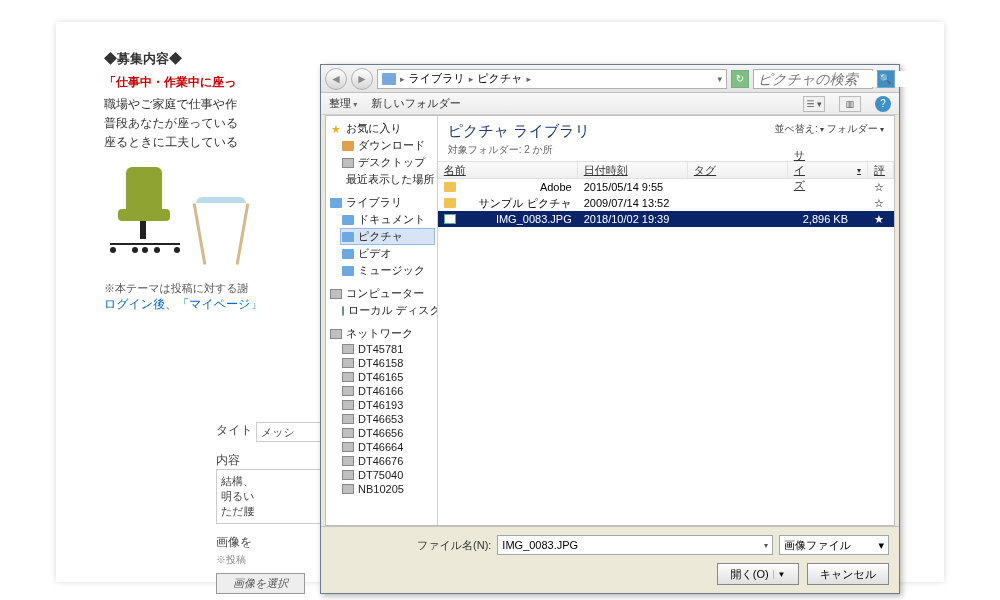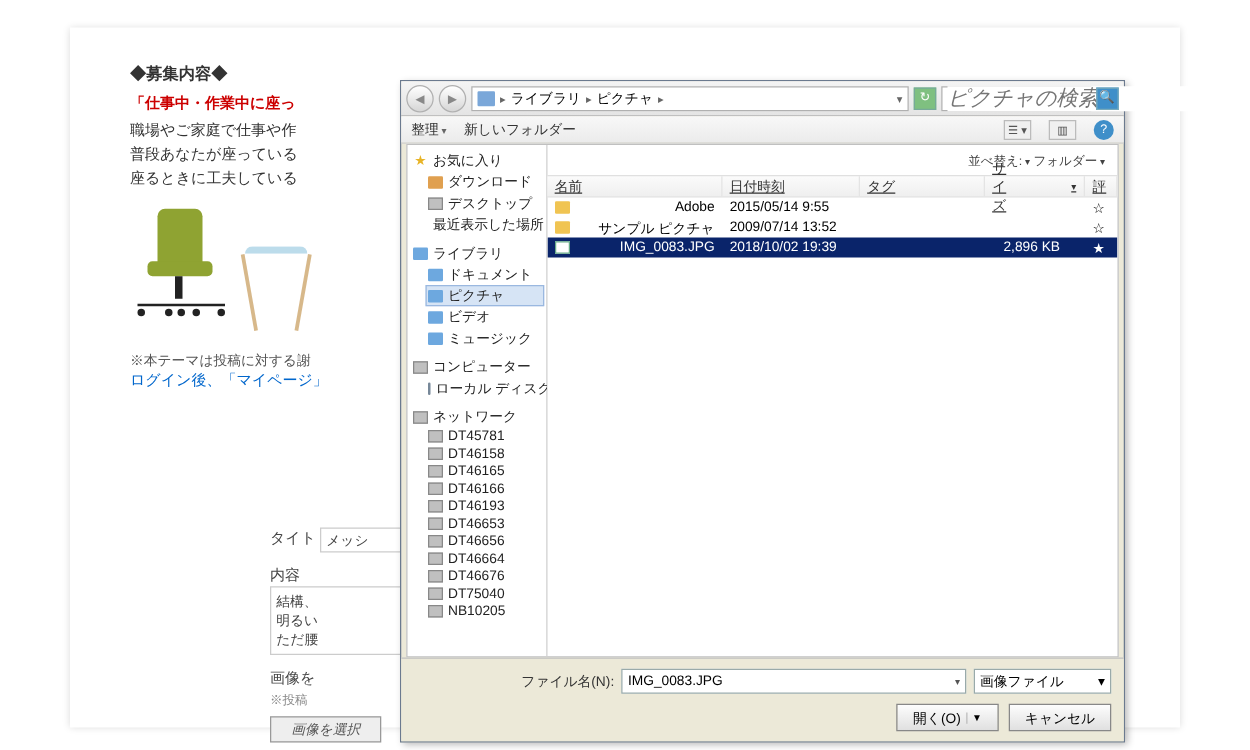--- a/index.html
+++ b/index.html
@@ -40,21 +40,21 @@
   .titlebtns { display: flex; gap: 1px; }
   .tbtn { width: 16px; height: 14px; background: linear-gradient(#f5f5f5,#c8c8c8); border: 1px solid #8a8a8a; font-size: 9px; line-height: 12px; text-align: center; color: #333; }
   .tbtn.close { background: linear-gradient(#f08078,#d23c28); color: #fff; }
   .navbar { display: flex; align-items: center; height: 28px; background: linear-gradient(#f4f4f4,#e4e4e4); border-bottom: 1px solid #c0c0c0; padding: 0 4px; gap: 4px; }
   .navbtn { width: 22px; height: 22px; border: 1px solid #b0b0b0; border-radius: 50%; background: linear-gradient(#fff,#d6d6d6); display: flex; align-items: center; justify-content: center; color: #888; font-size: 12px; }
   .breadcrumb { flex: 1; display: flex; align-items: center; height: 20px; border: 1px solid #b0b0b0; background: #fff; padding: 0 4px; gap: 4px; }
   .bc-icon { width: 14px; height: 12px; background: #7aa7d9; border-radius: 1px; }
   .bc-sep { color: #666; font-size: 9px; }
   .refresh { width: 18px; height: 18px; border: 1px solid #7a9; background: #7fc080; color: #fff; font-size: 10px; text-align: center; line-height: 16px; }
   .searchbox { width: 120px; height: 20px; border: 1px solid #b0b0b0; background: #fff; display: flex; align-items: center; padding: 0 4px; }
-  .searchbox input { border: none; outline: none; flex: 1; font-size: 17px; color: #888; font-style: italic; }
+  .searchbox input { border: none; outline: none; flex: 1; font-size: 14px; color: #888; font-style: italic; }
   .searchbtn { width: 18px; height: 18px; border: 1px solid #7ab; background: #3f8fc9; color: #fff; font-size: 10px; text-align: center; line-height: 16px; }
   .toolbar2 { display: flex; align-items: center; height: 22px; background: linear-gradient(#f8f8f8,#ebebeb); border-bottom: 1px solid #d0d0d0; padding: 0 8px; gap: 14px; font-size: 11px; color: #333; }
   .toolbar2 .menu-item::after { content: " ▾"; font-size: 8px; color: #666; }
   .toolbar2 .spacer { flex: 1; }
   .viewbtn { width: 22px; height: 16px; border: 1px solid #bbb; background: #f0f0f0; font-size: 9px; text-align: center; line-height: 14px; color: #555; }
   .helpbtn { width: 16px; height: 16px; border-radius: 50%; background: #3f8fc9; color: #fff; font-size: 10px; text-align: center; line-height: 16px; }
   .dlg-body { flex: 1; display: flex; background: #fff; border: 1px solid #c0c0c0; margin: 0 4px; overflow: hidden; }
   .nav-tree { width: 112px; border-right: 1px solid #d0d0d0; padding: 4px 2px; overflow-y: auto; font-size: 11px; color: #222; }
   .tree-group { margin-bottom: 6px; }
   .tree-head { display: flex; align-items: center; gap: 4px; padding: 1px 2px; }
@@ -277,20 +277,24 @@
               </div>
               <div class="tree-item">
                 <span class="ico-comp"></span>
                 <span>NB10205</span>
               </div>
             </div>
         </div>
       </div>
       <div class="file-pane">
         <div class="lib-header">
+          <div>
+            <div class="lib-title">ピクチャ ライブラリ</div>
+            <div class="lib-sub">対象フォルダー: 2 か所</div>
+          </div>
           <div class="arrange">
             <span>並べ替え:</span>
             <span>フォルダー</span>
           </div>
         </div>
         <div class="col-headers">
           <div class="col c-name">名前</div>
           <div class="col c-date">日付時刻</div>
           <div class="col c-tag">タグ</div>
           <div class="col c-size">

